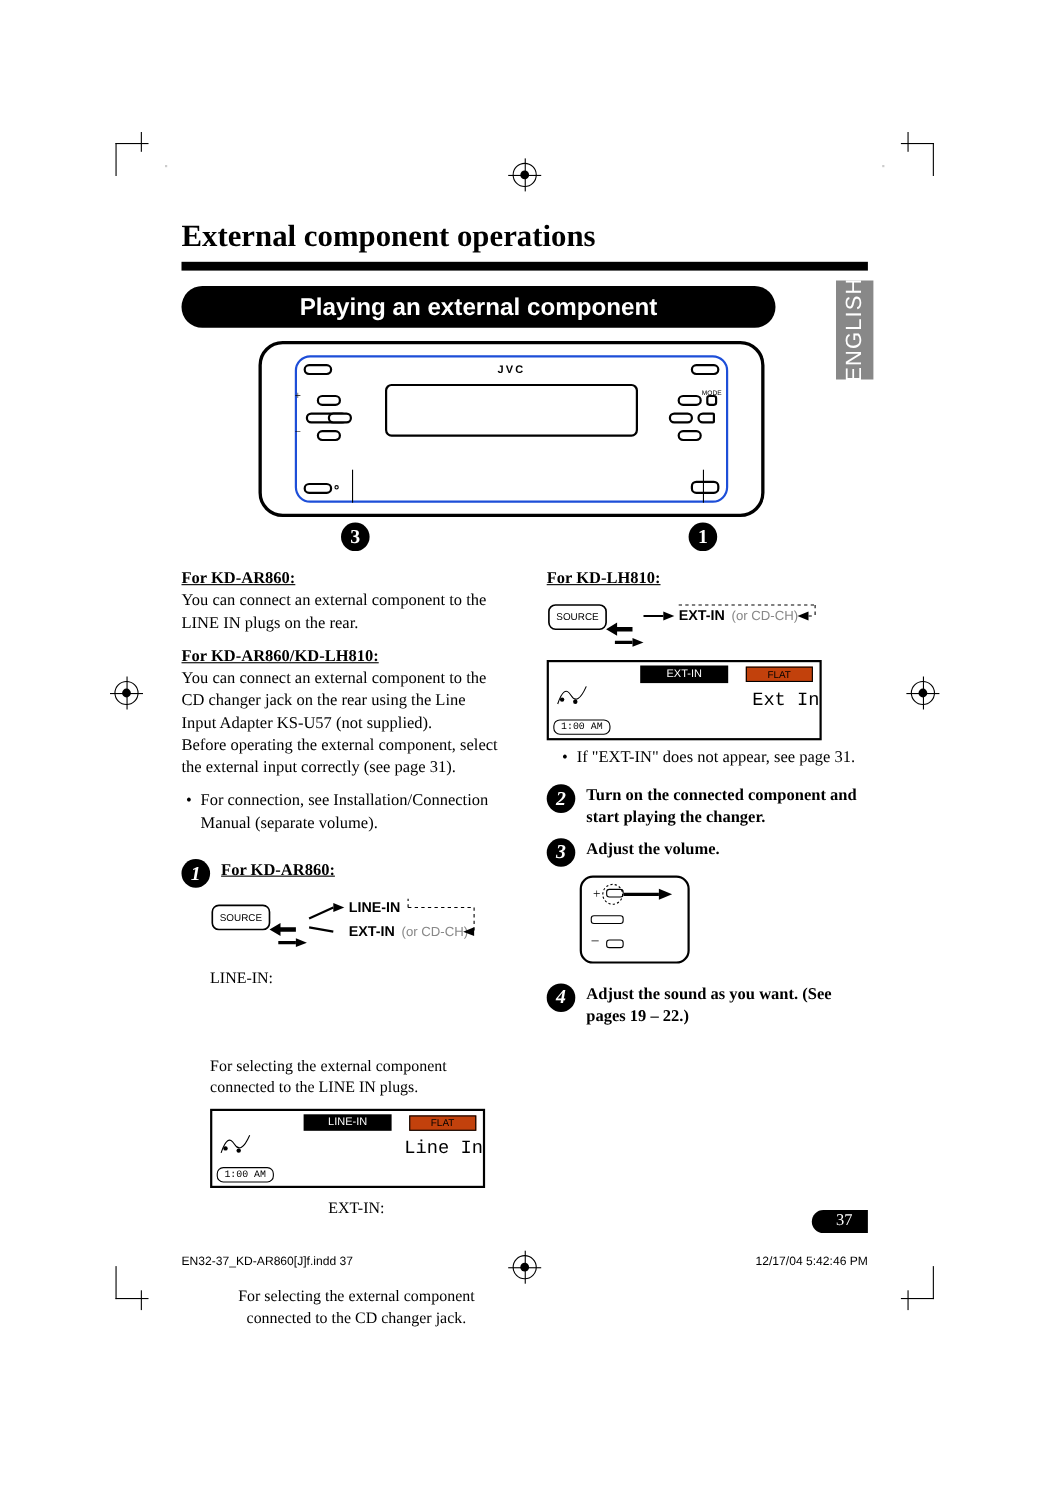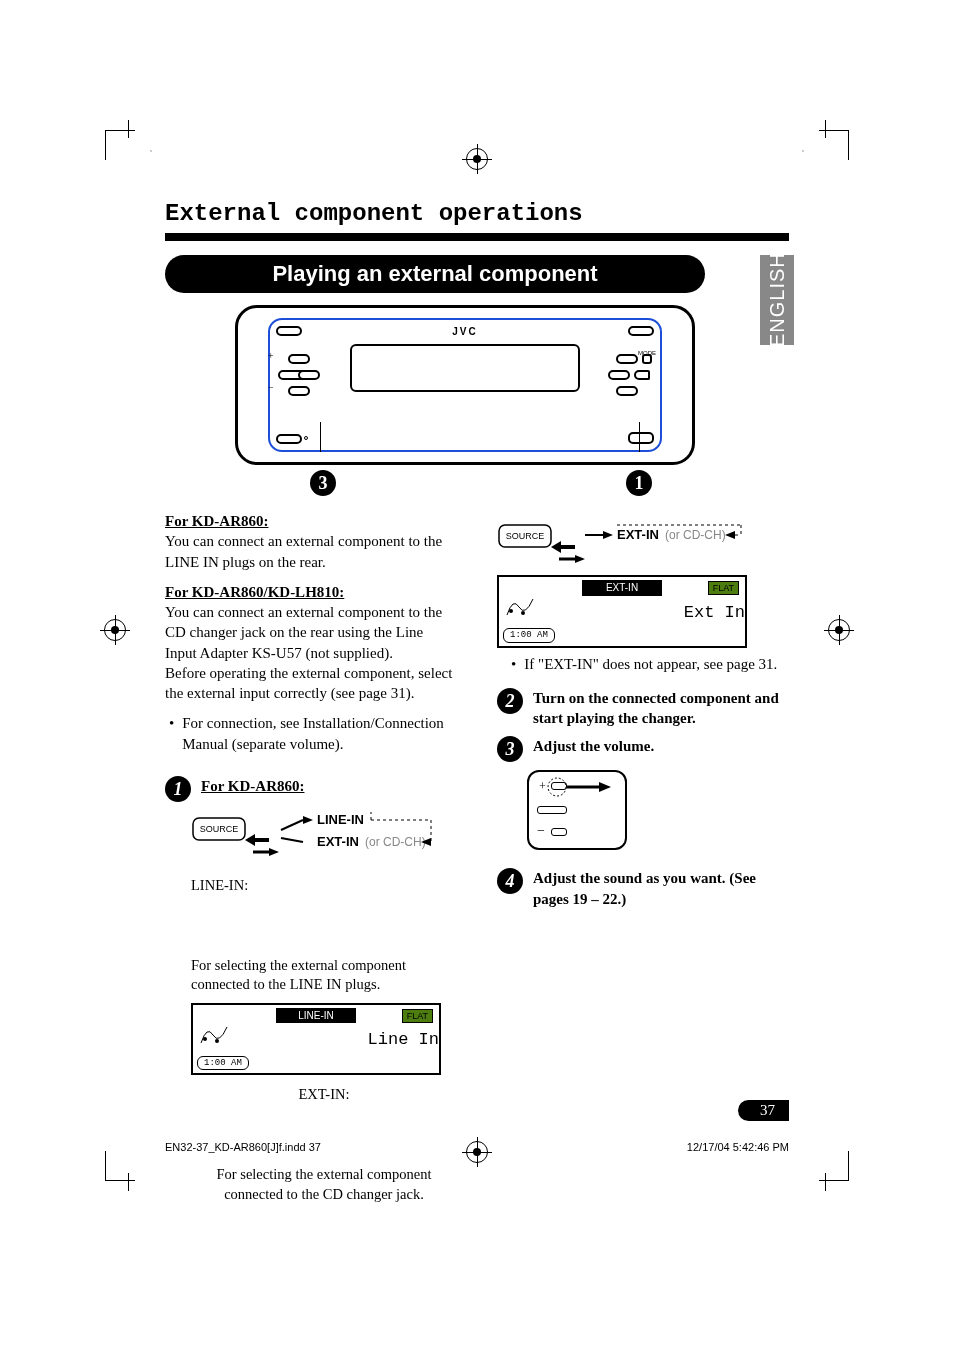--- a/index.html
+++ b/index.html
@@ -42,23 +42,23 @@
   .target.bottom { top:auto; bottom:188px; }
 
   
   .content {
     position:absolute;
     left: 165px; right: 165px;
     top: 200px; bottom: 230px;
   }
 
   .main-title {
-    font-family: Liberation Mono, monospace;
+    font-family: Liberation Serif, serif;
     font-weight: bold;
-    font-size: 24px;
+    font-size: 28px;
     margin-bottom: 6px;
   }
   .title-rule { height:8px; background:#000; margin-bottom: 14px; }
 
   .subtitle-bar {
     background:#000; color:#fff;
     border-radius: 20px;
     height: 38px;
     display:flex; align-items:center; justify-content:center;
     font-family: Arial, Helvetica, sans-serif;
@@ -130,21 +130,21 @@
 
   .def-row { display:flex; margin:4px 0 0 26px; gap:8px; font-size:14.5px;flex-direction:column; }
   .def-row .lbl { flex:0 0 72px; }
   .def-row .txt { flex:1; }
 
   .lcd {
     width:250px; border:2px solid #000; margin:8px 0 6px 26px;
     position:relative; font-family:Arial; font-size:11px;
   }
   .lcd .bar { background:#000; color:#fff; text-align:center; font-size:10px; padding:1px 0; width:80px; margin:3px auto 0; }
-  .lcd .flat { position:absolute; right:6px; top:4px; border:1px solid #000; font-size:9px; padding:0 4px; background:#4d7c0f; }
+  .lcd .flat { position:absolute; right:6px; top:4px; border:1px solid #000; font-size:9px; padding:0 19px; background:#c2410c; }
   .lcd .main { font-family:"Courier New",monospace; font-size:17px; text-align:right; padding:6px 0 2px 40px; }
   .lcd .anim { position:absolute; left:4px; top:16px; width:34px; height:26px; }
   .lcd .time { border:1px solid #000; border-radius:6px; padding:0 6px; font-size:9px; margin:2px 0 3px 4px; display:inline-block; font-family:"Courier New"; }
 
   
   .volpad { width:100px; height:80px; border:2px solid #000; border-radius:12px; background:#fff; margin:8px 0 0 30px; position:relative; }
 
   
   .page-num {
     position:absolute; right:0; bottom:0;
@@ -315,20 +315,21 @@
           <div class="time">1:00  AM</div>
         </div>
 
         <div class="def-row" style="margin-top:10px;text-align:center;">
           <span class="lbl">EXT-IN:</span>
           <span class="txt">For selecting the external component connected to the CD changer jack.</span>
         </div>
       </div>
 
       <div class="col">
+        <div class="u" style="margin-bottom:4px;">For KD-LH810:</div>
 
         <div class="mini" style="margin-left:0;">
           <svg width="250" height="48">
             <rect x="2" y="8" width="52" height="22" rx="6" fill="#fff" stroke="#000" stroke-width="1.5"></rect>
             <text x="28" y="22" font-size="9" font-family="Arial" text-anchor="middle">SOURCE</text>
             <path d="M54 30 l10 -6 l0 4 l14 0 l0 4 l-14 0 l0 4 z" fill="#000"></path>
             <line x1="62" y1="42" x2="78" y2="42" stroke="#000" stroke-width="3"></line>
             <polygon points="78,38 88,42 78,46" fill="#000"></polygon>
             <line x1="88" y1="18" x2="106" y2="18" stroke="#000" stroke-width="2"></line>
             <polygon points="106,14 116,18 106,22" fill="#000"></polygon>

